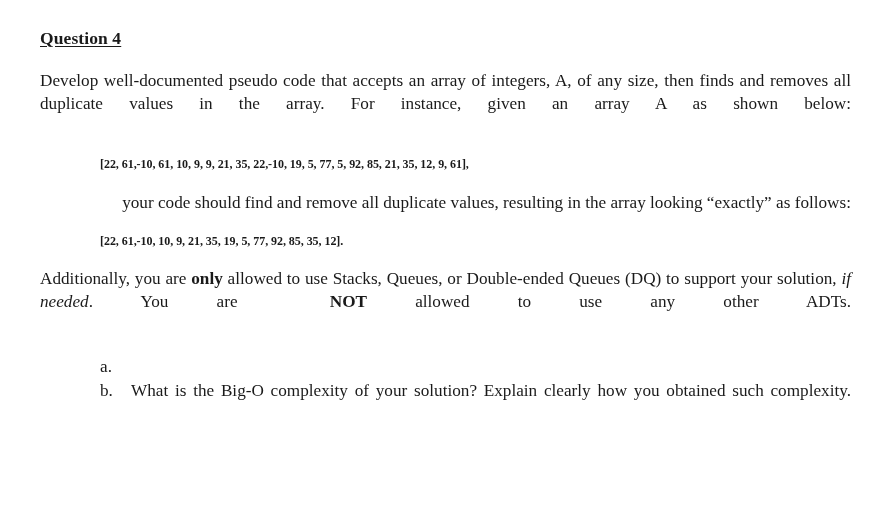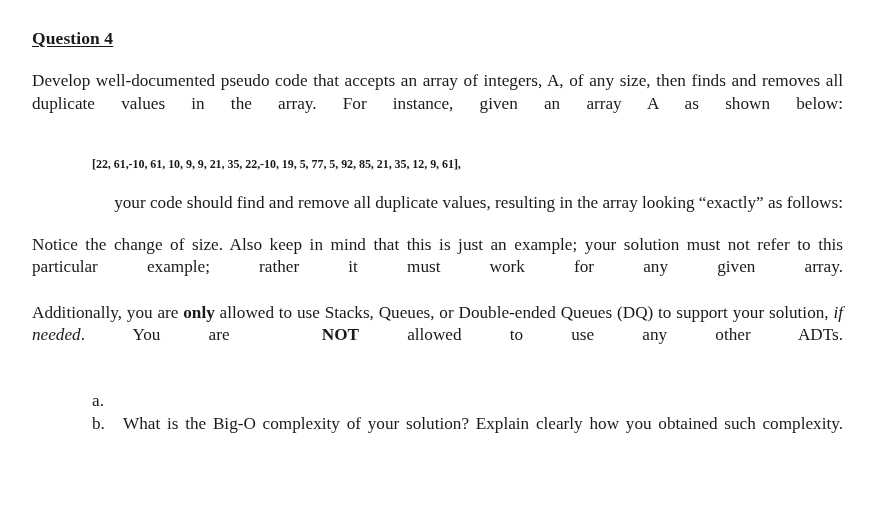--- a/index.html
+++ b/index.html
@@ -14,21 +14,21 @@
     font-family: "Liberation Serif", "DejaVu Serif", serif;
     color: #1a1a1a;
     -webkit-font-smoothing: antialiased;
   }
   .page {
     position: relative;
     width: 889px;
     height: 531px;
     background: #ffffff;
     box-sizing: border-box;
-    padding: 28px 38px 0 32px;
+    padding: 28px 38px 0 40px;
   }
   .content {
     width: 811px;
   }
 
   .q-title {
     font-size: 17.5px;
     font-weight: bold;
     text-decoration: underline;
     text-underline-offset: 2px;
@@ -108,22 +108,22 @@
   <div class="content">
 
     <div class="q-title">Question 4</div>
 
     <p class="para">Develop well-documented pseudo code that accepts an array of integers, A, of any size, then finds and removes all duplicate values in the array. For instance, given an array A as shown below:</p>
 
     <p class="array-line">[22, 61,-10, 61, 10, 9, 9, 21, 35, 22,-10, 19, 5, 77, 5, 92, 85, 21, 35, 12, 9, 61],</p>
 
     <p class="para no-stretch no-justify">your code should find and remove all duplicate values, resulting in the array looking “exactly” as follows:</p>
 
+    <p class="array-line">[22, 61,-10, 10, 9, 21, 35, 19, 5, 77, 92, 85, 35, 12].</p>
 
-    <p class="para tight">Notice the change of size. Also keep in mind that this is just an example; your solution must not refer to this particular example; rather it must work for any given array.</p>
 
     <p class="para"><span>Additionally, you are </span><b class="strong">only</b><span> allowed to use Stacks, Queues, or Double-ended Queues (DQ) to support your solution, </span><i class="ital">if needed</i><span>. You are </span><span class="notbold">NOT</span><span> allowed to use any other ADTs.</span></p>
 
     <ul class="list">
       <li><span class="marker">a.</span></li>
       <li><span class="marker">b.</span><span>What is the Big-O complexity of your solution? Explain clearly how you obtained such complexity.</span></li>
 
     </ul>
 
   </div>

